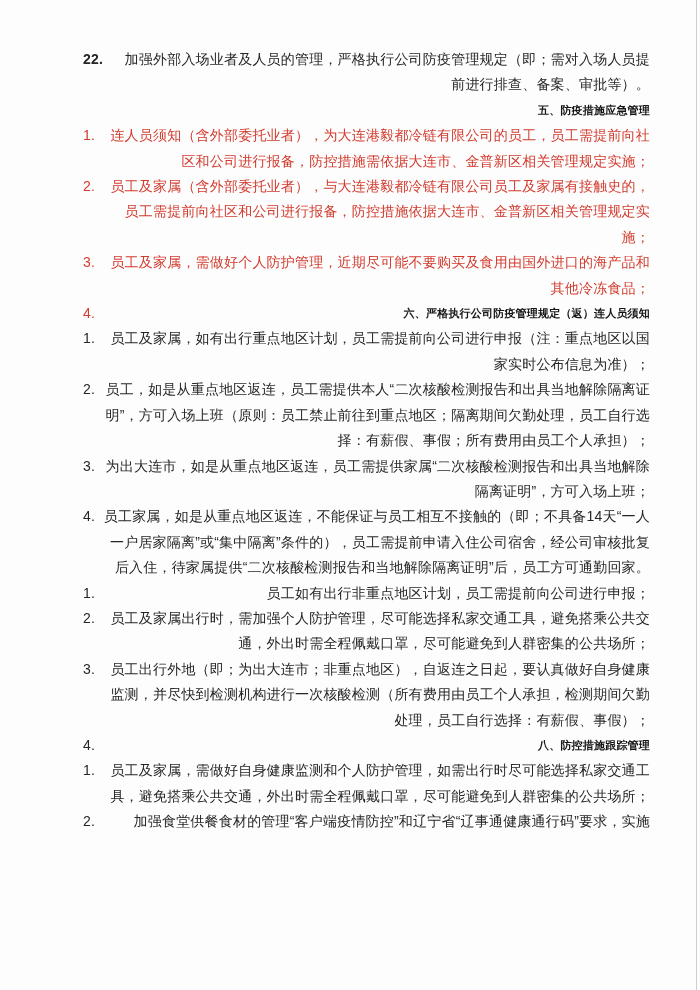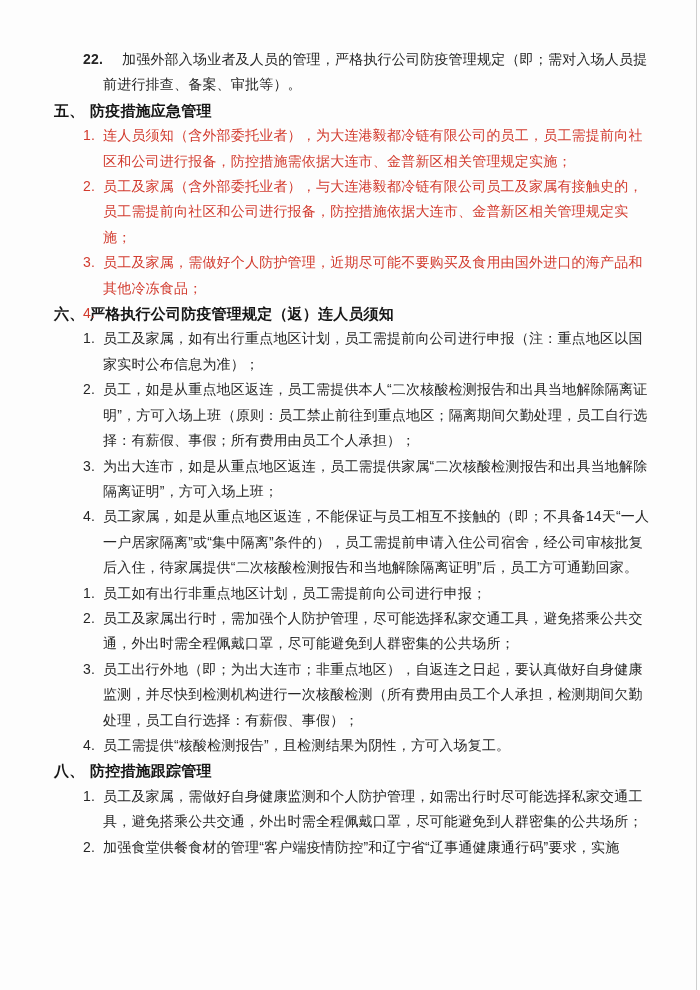--- a/index.html
+++ b/index.html
@@ -25,37 +25,38 @@
     right: 3px;
     width: 1px;
     height: 100%;
     background: #cfcfcf;
   }
   .content {
     position: absolute;
     left: 54px;
     top: 47px;
     width: 596px;
+    text-align: right;
   }
   .lead-item {
     position: relative;
     padding-left: 49px;
     text-indent: 19px;
   }
   .lead-item .num {
     position: absolute;
     left: 29px;
     top: 0;
     font-weight: 700;
     text-indent: 0;
   }
   .section-header {
     font-weight: 700;
     color: #161616;
-    font-size: 15px;
+    font-size: 11px;
   }
   .sec-num {
     display: inline-block;
     min-width: 36px;
   }
   .item {
     position: relative;
     padding-left: 49px;
   }
   .item .num {
@@ -88,21 +89,21 @@
           <div class="section-header"><span class="sec-num">六、</span><span>严格执行公司防疫管理规定（返）连人员须知</span></div>
           <div class="item" style="color: rgb(38, 38, 38);"><span class="num">1.</span><span>员工及家属，如有出行重点地区计划，员工需提前向公司进行申报（注：重点地区以国家实时公布信息为准）；</span></div>
           <div class="item" style="color: rgb(38, 38, 38);"><span class="num">2.</span><span>员工，如是从重点地区返连，员工需提供本人“二次核酸检测报告和出具当地解除隔离证明”，方可入场上班（原则：员工禁止前往到重点地区；隔离期间欠勤处理，员工自行选择：有薪假、事假；所有费用由员工个人承担）；</span></div>
           <div class="item" style="color: rgb(38, 38, 38);"><span class="num">3.</span><span>为出大连市，如是从重点地区返连，员工需提供家属“二次核酸检测报告和出具当地解除隔离证明”，方可入场上班；</span></div>
           <div class="item" style="color: rgb(38, 38, 38);"><span class="num">4.</span><span>员工家属，如是从重点地区返连，不能保证与员工相互不接触的（即；不具备14天“一人一户居家隔离”或“集中隔离”条件的），员工需提前申请入住公司宿舍，经公司审核批复后入住，待家属提供“二次核酸检测报告和当地解除隔离证明”后，员工方可通勤回家。</span></div>
         </div>
         <div>
           <div class="item" style="color: rgb(38, 38, 38);"><span class="num">1.</span><span>员工如有出行非重点地区计划，员工需提前向公司进行申报；</span></div>
           <div class="item" style="color: rgb(38, 38, 38);"><span class="num">2.</span><span>员工及家属出行时，需加强个人防护管理，尽可能选择私家交通工具，避免搭乘公共交通，外出时需全程佩戴口罩，尽可能避免到人群密集的公共场所；</span></div>
           <div class="item" style="color: rgb(38, 38, 38);"><span class="num">3.</span><span>员工出行外地（即；为出大连市；非重点地区），自返连之日起，要认真做好自身健康监测，并尽快到检测机构进行一次核酸检测（所有费用由员工个人承担，检测期间欠勤处理，员工自行选择：有薪假、事假）；</span></div>
-          <div class="item" style="color: rgb(38, 38, 38);"><span class="num">4.</span><span>员工需提供“核酸检测报告”，且检测结果为阴性，方可入场复工。</span></div>
+          <div class="item" style="color: rgb(38, 38, 38);"><span class="num">4.</span></div>
         </div>
         <div>
           <div class="section-header"><span class="sec-num">八、</span><span>防控措施跟踪管理</span></div>
           <div class="item" style="color: rgb(38, 38, 38);"><span class="num">1.</span><span>员工及家属，需做好自身健康监测和个人防护管理，如需出行时尽可能选择私家交通工具，避免搭乘公共交通，外出时需全程佩戴口罩，尽可能避免到人群密集的公共场所；</span></div>
           <div class="item" style="color: rgb(38, 38, 38);"><span class="num">2.</span><span>加强食堂供餐食材的管理“客户端疫情防控”和辽宁省“辽事通健康通行码”要求，实施</span></div>
         </div>
       </div>
 
   </div>
 </div>

